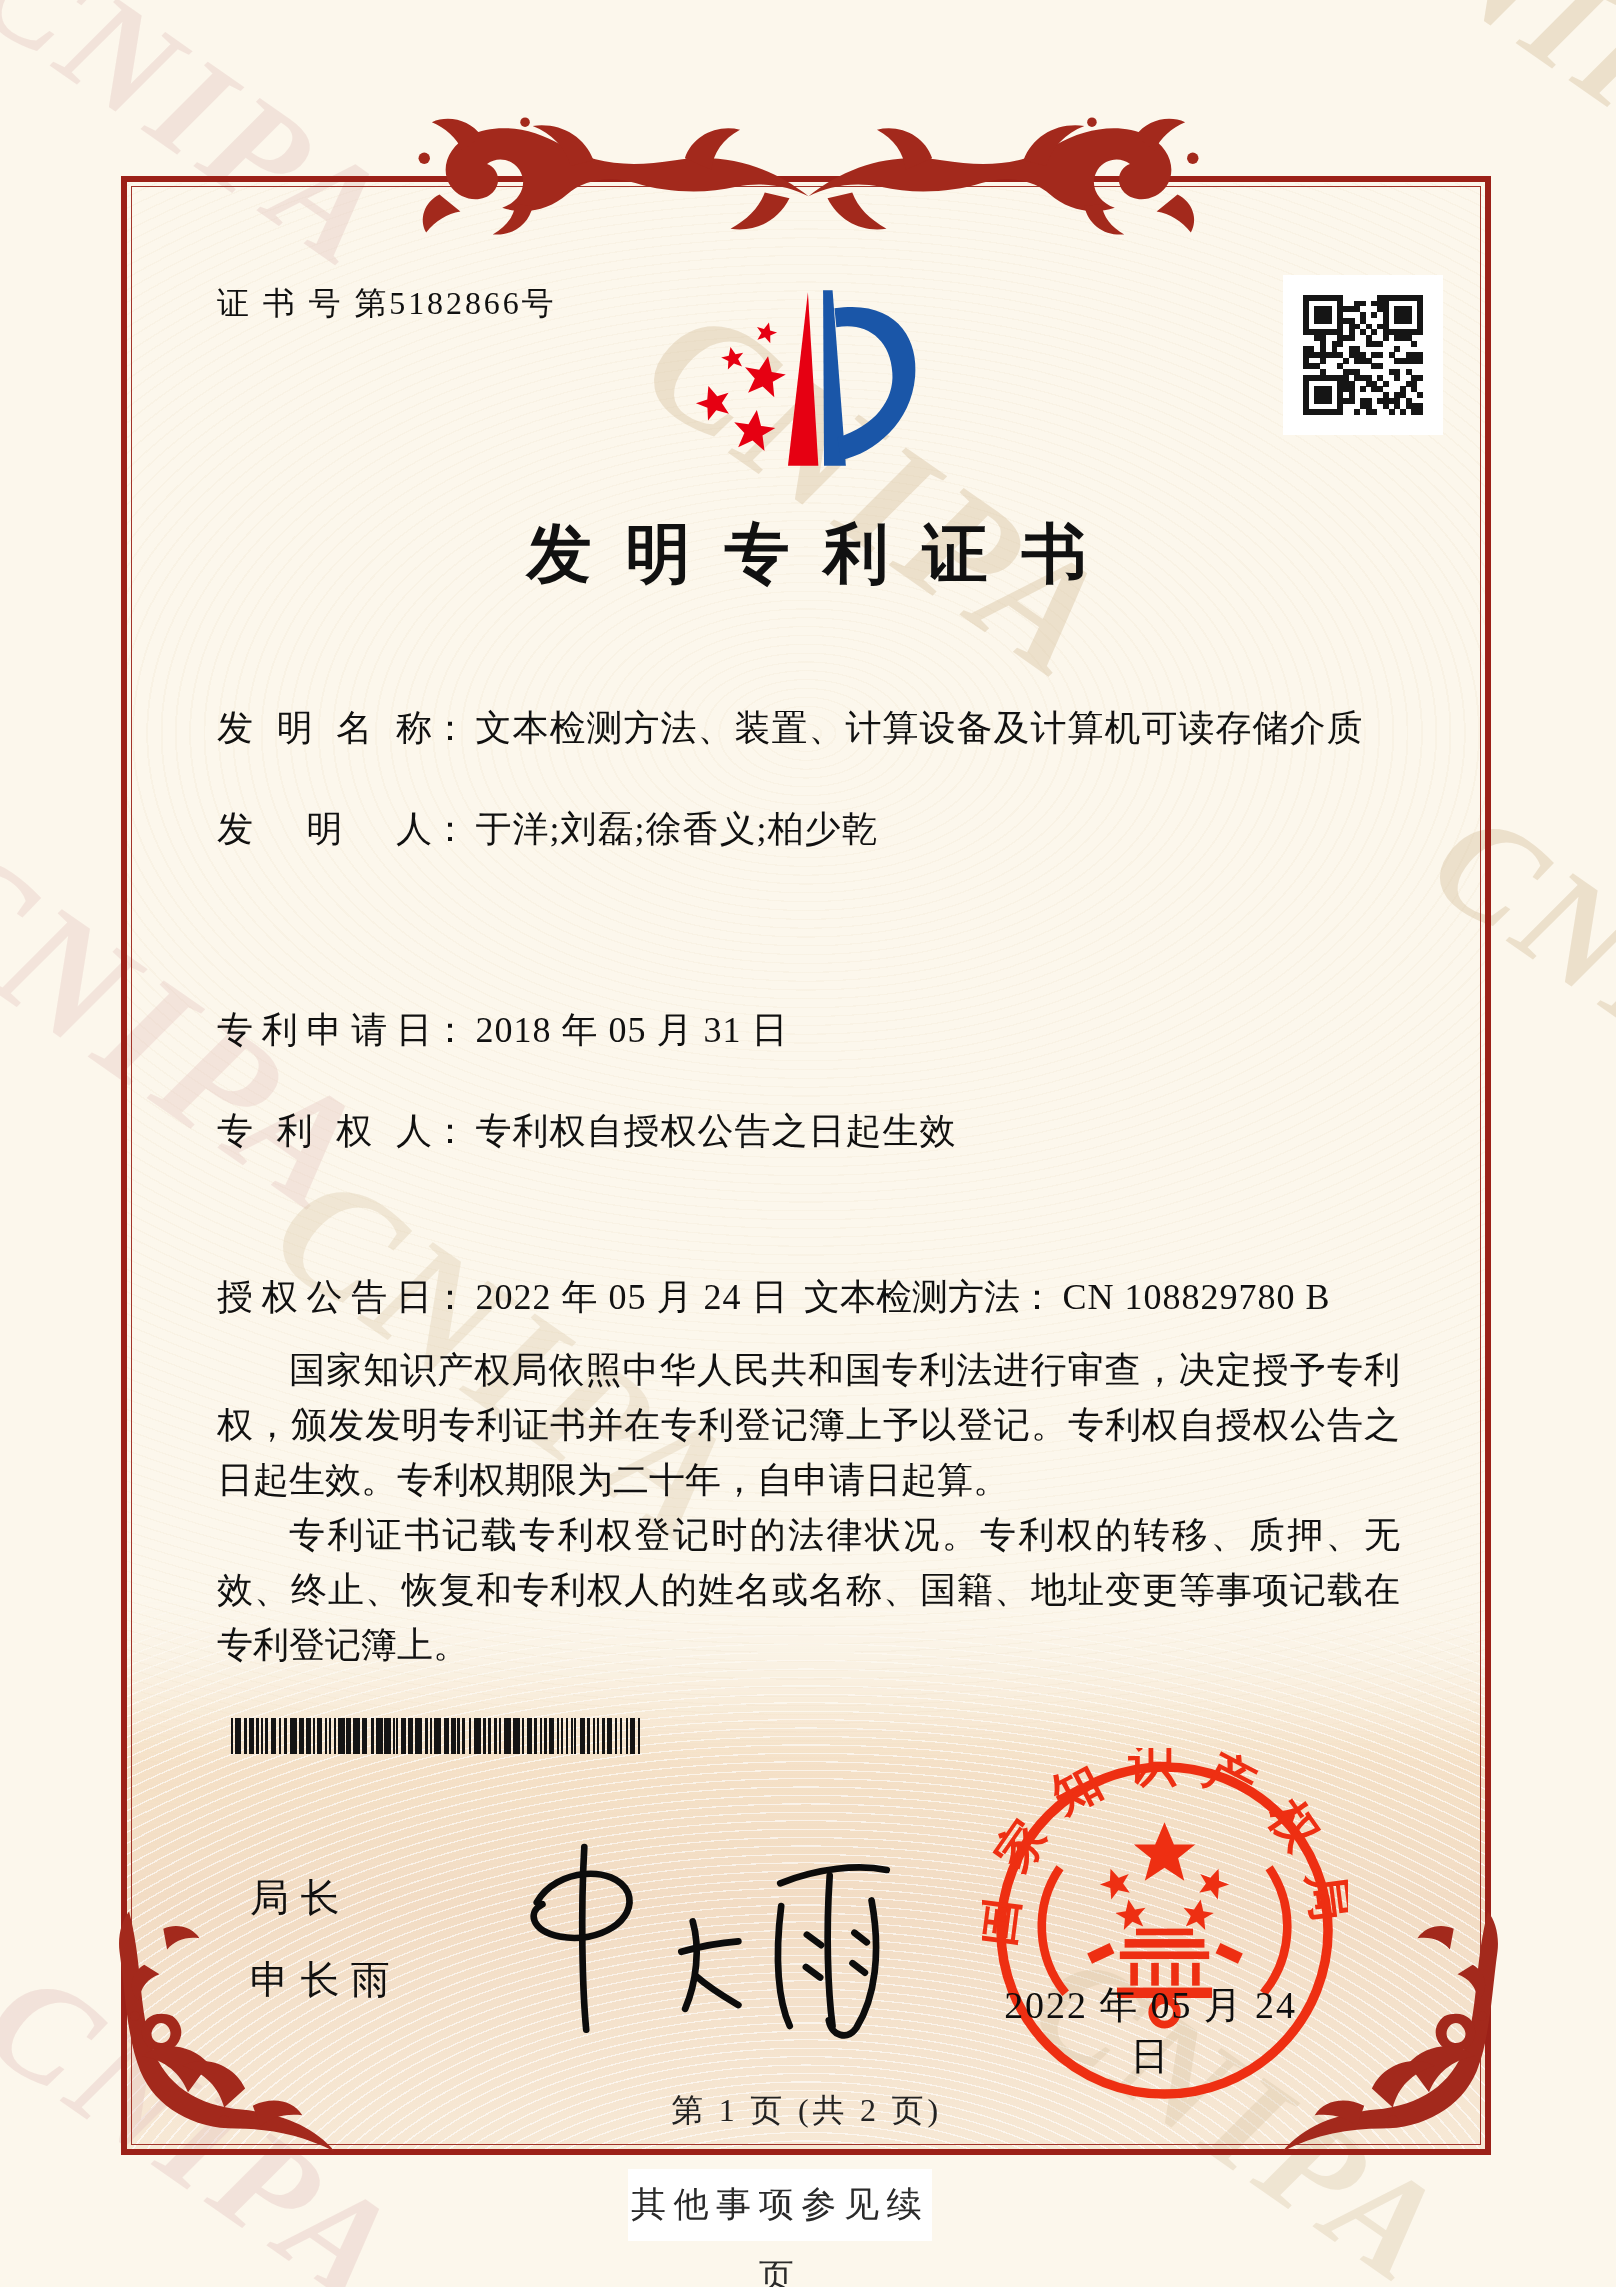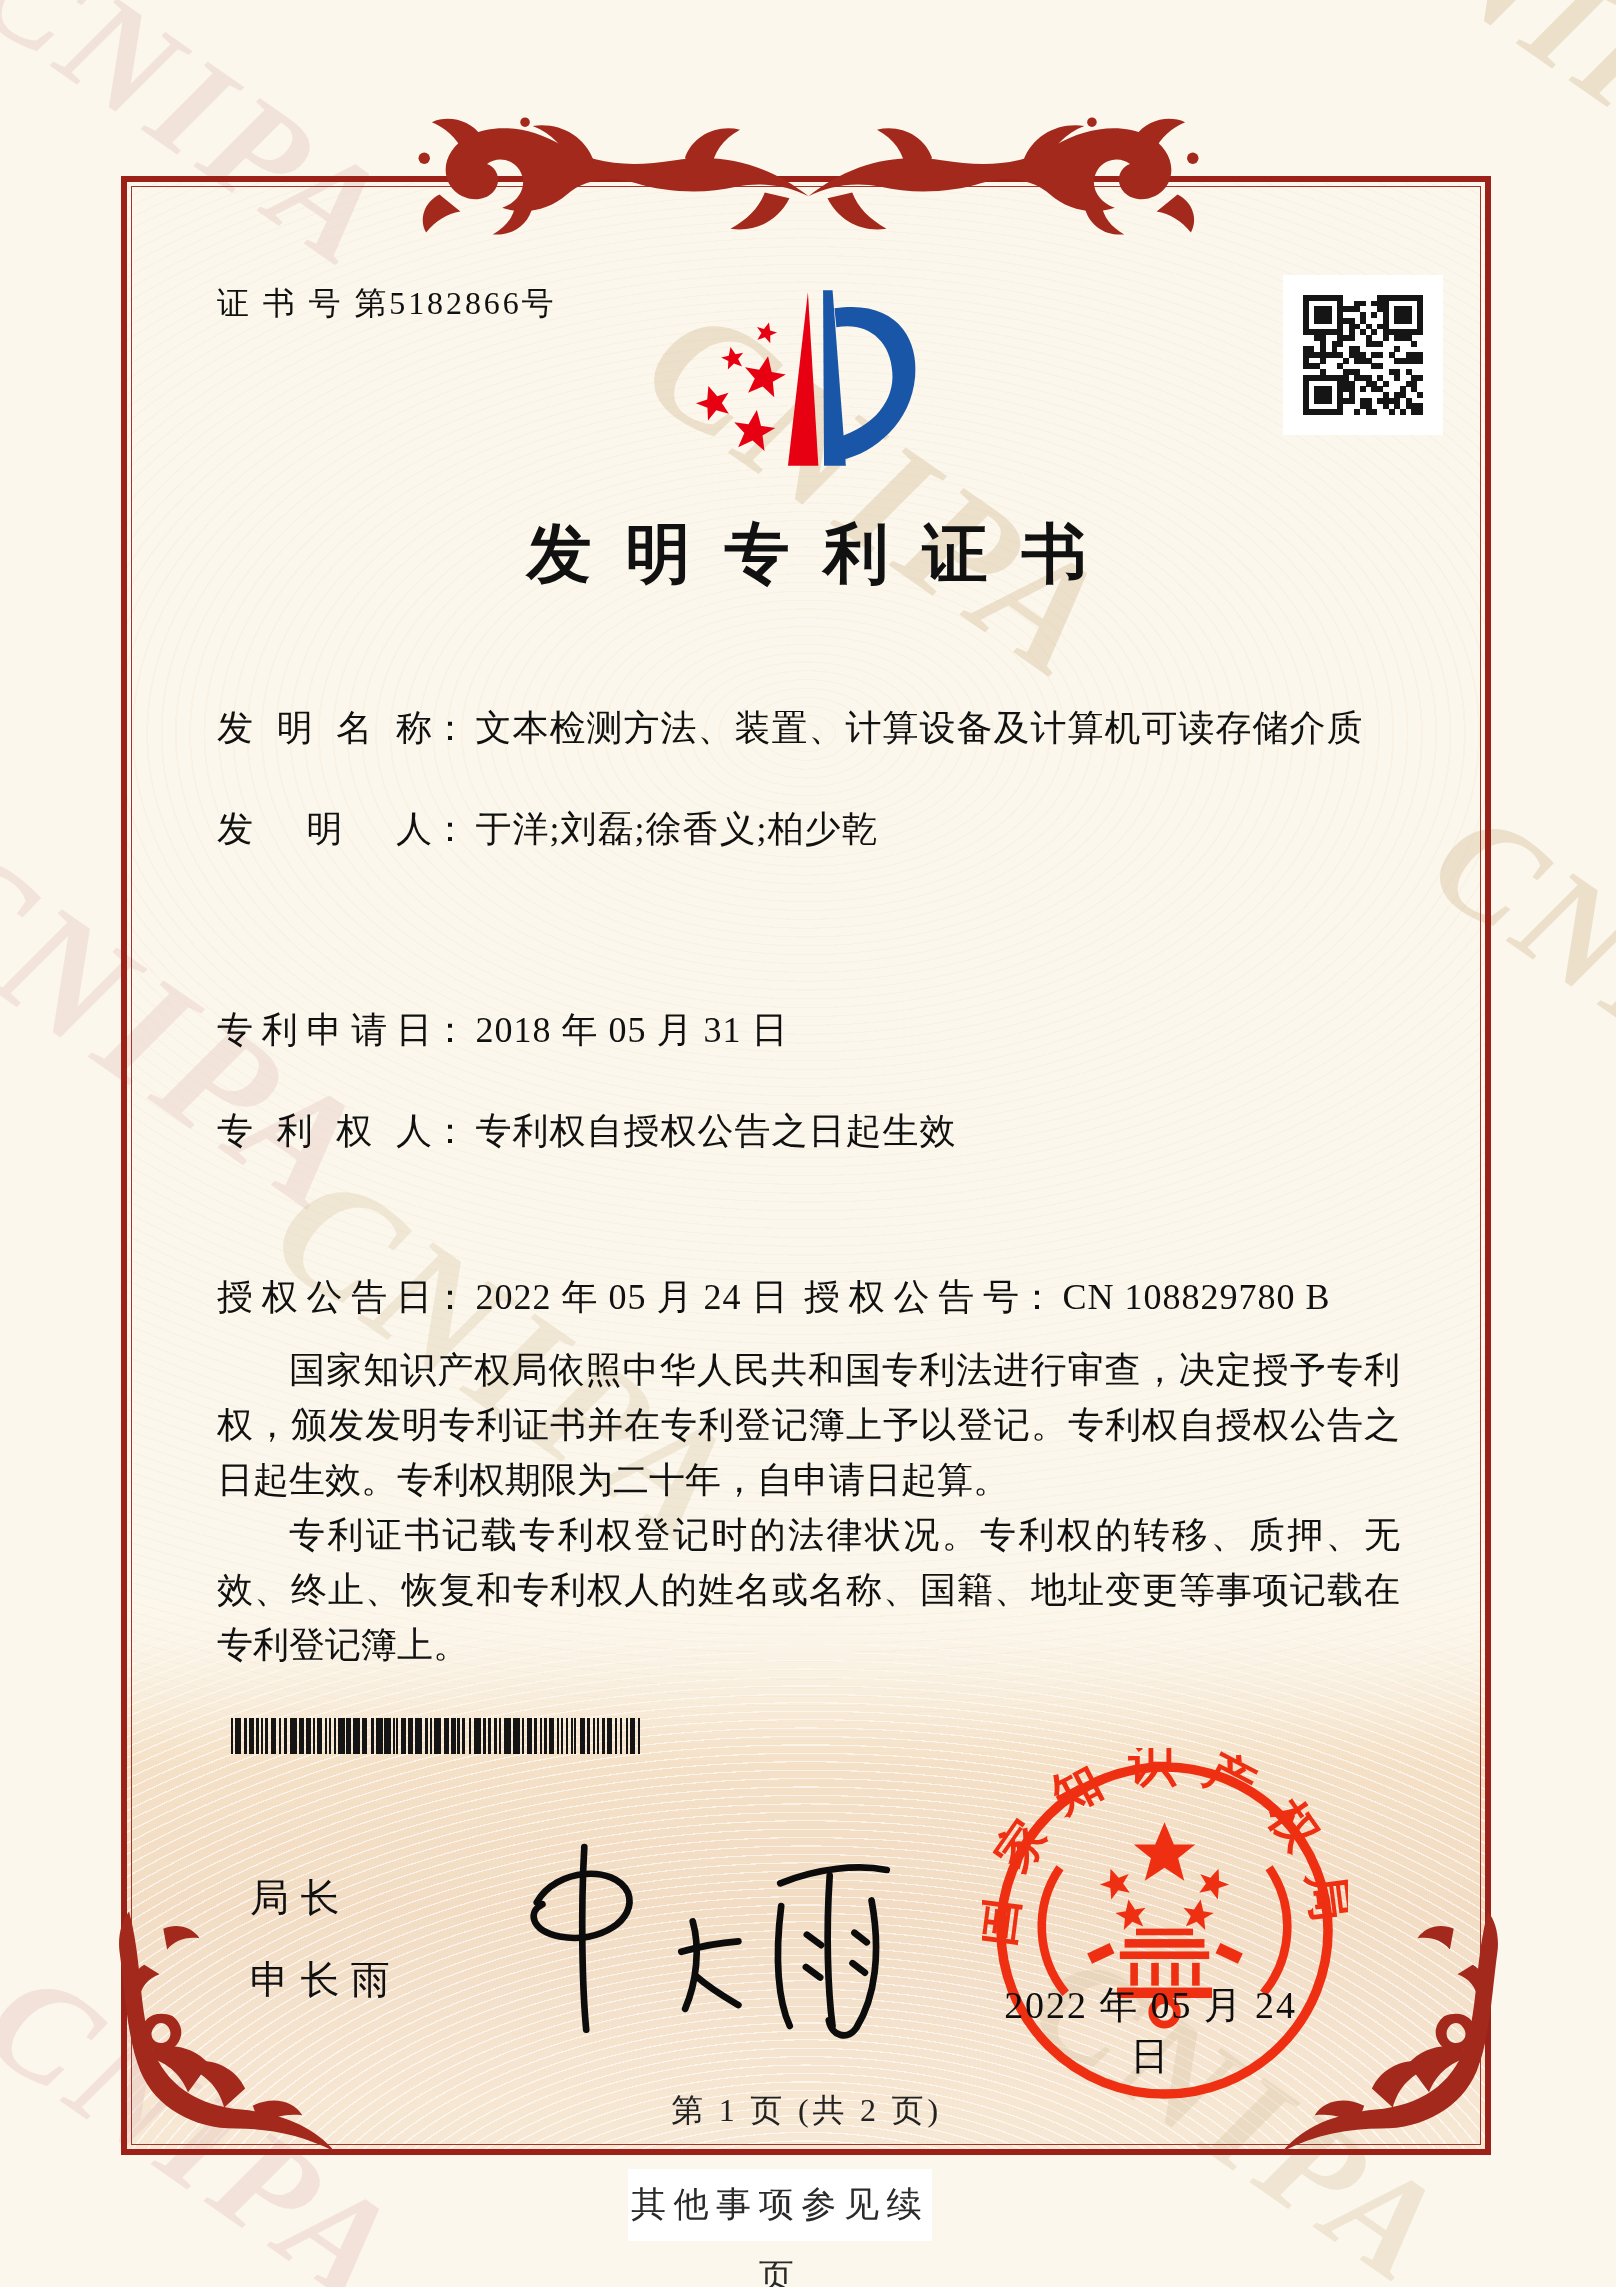--- a/index.html
+++ b/index.html
@@ -382,21 +382,21 @@
     <span class="flabel">发明人</span><span class="colon">：</span><span class="fvalue">于洋;刘磊;徐香义;柏少乾</span>
   </div>
   <div class="row" style="top:1006px">
     <span class="flabel">专利申请日</span><span class="colon">：</span><span class="fvalue">2018 年 05 月 31 日</span>
   </div>
   <div class="row" style="top:1107px">
     <span class="flabel">专利权人</span><span class="colon">：</span><span class="fvalue">专利权自授权公告之日起生效</span>
   </div>
   <div class="row" style="top:1273px">
     <span class="flabel">授权公告日</span><span class="colon">：</span><span class="fvalue">2022 年 05 月 24 日</span>
-    <span class="pair2"><span class="flabel">授权公告号</span><span class="colon">：</span><span class="fvalue">CN 108829780 B</span></span>
+    <span class="pair2"><span class="flabel">文本检测方法</span><span class="colon">：</span><span class="fvalue">CN 108829780 B</span></span>
   </div>
 
   <div class="paras">
     <p>国家知识产权局依照中华人民共和国专利法进行审查，决定授予专利权，颁发发明专利证书并在专利登记簿上予以登记。专利权自授权公告之日起生效。专利权期限为二十年，自申请日起算。</p>
     <p>专利证书记载专利权登记时的法律状况。专利权的转移、质押、无效、终止、恢复和专利权人的姓名或名称、国籍、地址变更等事项记载在专利登记簿上。</p>
   </div>
 
   <div class="barcode">
       <i style="left:0px;width:1.9px"></i>
       <i style="left:3.8px;width:6.7px"></i>

